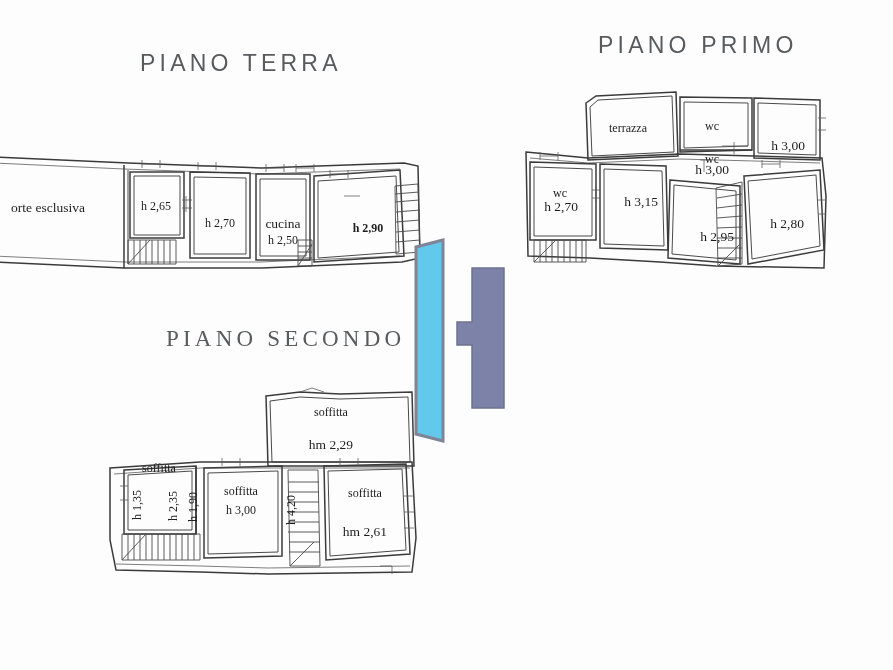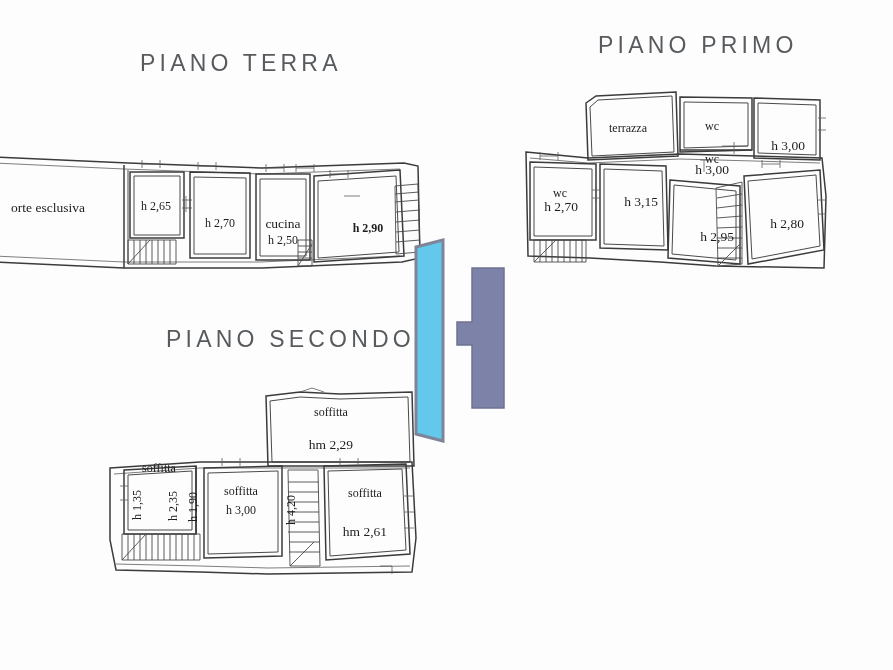--- a/index.html
+++ b/index.html
@@ -22,21 +22,21 @@
     position: absolute;
     font-family: "Liberation Sans", sans-serif;
     font-size: 23px;
     letter-spacing: 4.2px;
     color: #585b5e;
     font-weight: 400;
     white-space: nowrap;
   }
   #title-terra  { left: 140px; top: 50px; }
   #title-primo  { left: 598px; top: 32px; }
-  #title-secondo{ left: 166px; top: 326px; }
+  #title-secondo{ left: 166px; top: 326px; font-family: Liberation Serif, serif; }
 
   
   .plan-svg {
     position: absolute;
     left: 0;
     top: 0;
     width: 893px;
     height: 670px;
     pointer-events: none;
   }

